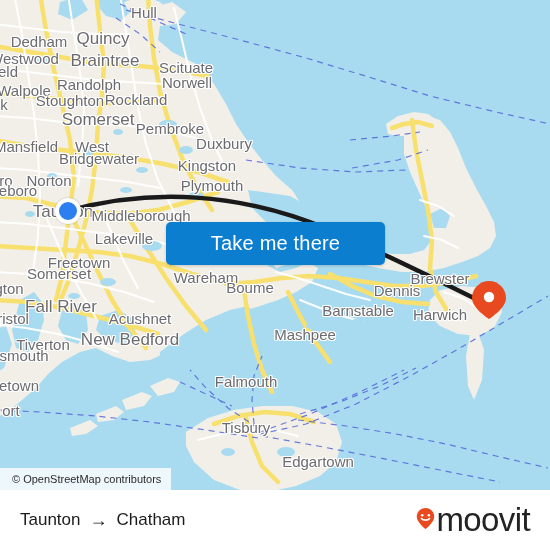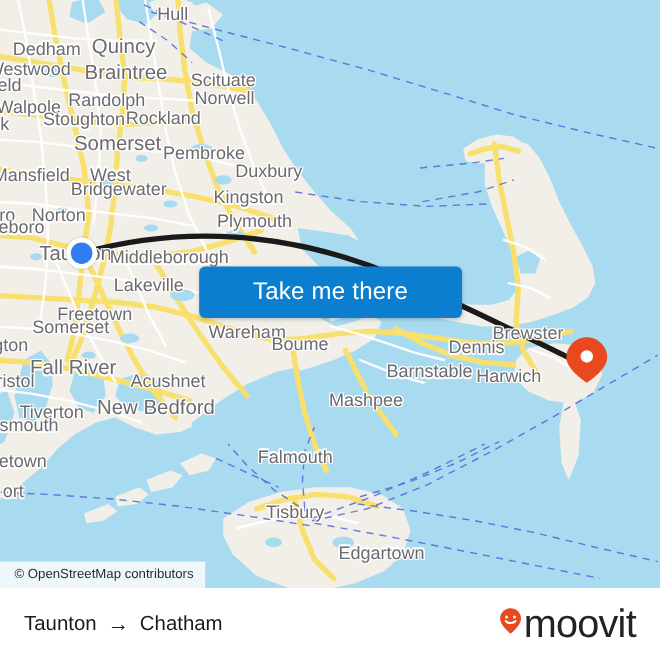--- a/index.html
+++ b/index.html
@@ -353,21 +353,21 @@
         <div class="lbl s4" style="left: 63px; top: 212px;">Taunton</div>
         <div class="lbl s3" style="left: 141px; top: 215px;">Middleborough</div>
         <div class="lbl s3" style="left: 124px; top: 238px;">Lakeville</div>
         <div class="lbl s3" style="left: 206px; top: 277px;">Wareham</div>
         <div class="lbl s3" style="left: 440px; top: 278px;">Brewster</div>
         <div class="lbl s3" style="left: 79px; top: 262px;">Freetown</div>
         <div class="lbl s3" style="left: 250px; top: 287px;">Boume</div>
         <div class="lbl s3" style="left: 397px; top: 290px;">Dennis</div>
         <div class="lbl s3" style="left: 59px; top: 273px;">Somerset</div>
         <div class="lbl s3" style="left: 358px; top: 310px;">Barnstable</div>
-        <div class="lbl s3" style="left: 424px; top: 314px;">Harwich</div>
+        <div class="lbl s3" style="left: 440px; top: 314px;">Harwich</div>
         <div class="lbl s3" style="left: 9px; top: 288px;">gton</div>
         <div class="lbl s4" style="left: 61px; top: 307px;">Fall River</div>
         <div class="lbl s3" style="left: 140px; top: 318px;">Acushnet</div>
         <div class="lbl s3" style="left: 13px; top: 318px;">ristol</div>
         <div class="lbl s3" style="left: 297px; top: 334px; padding-left: 16px;">Mashpee</div>
         <div class="lbl s4" style="left: 130px; top: 340px;">New Bedford</div>
         <div class="lbl s3" style="left: 43px; top: 344px;">Tiverton</div>
         <div class="lbl s3" style="left: 22px; top: 355px;">tsmouth</div>
         <div class="lbl s3" style="left: 246px; top: 381px;">Falmouth</div>
         <div class="lbl s3" style="left: 19px; top: 385px;">etown</div>

